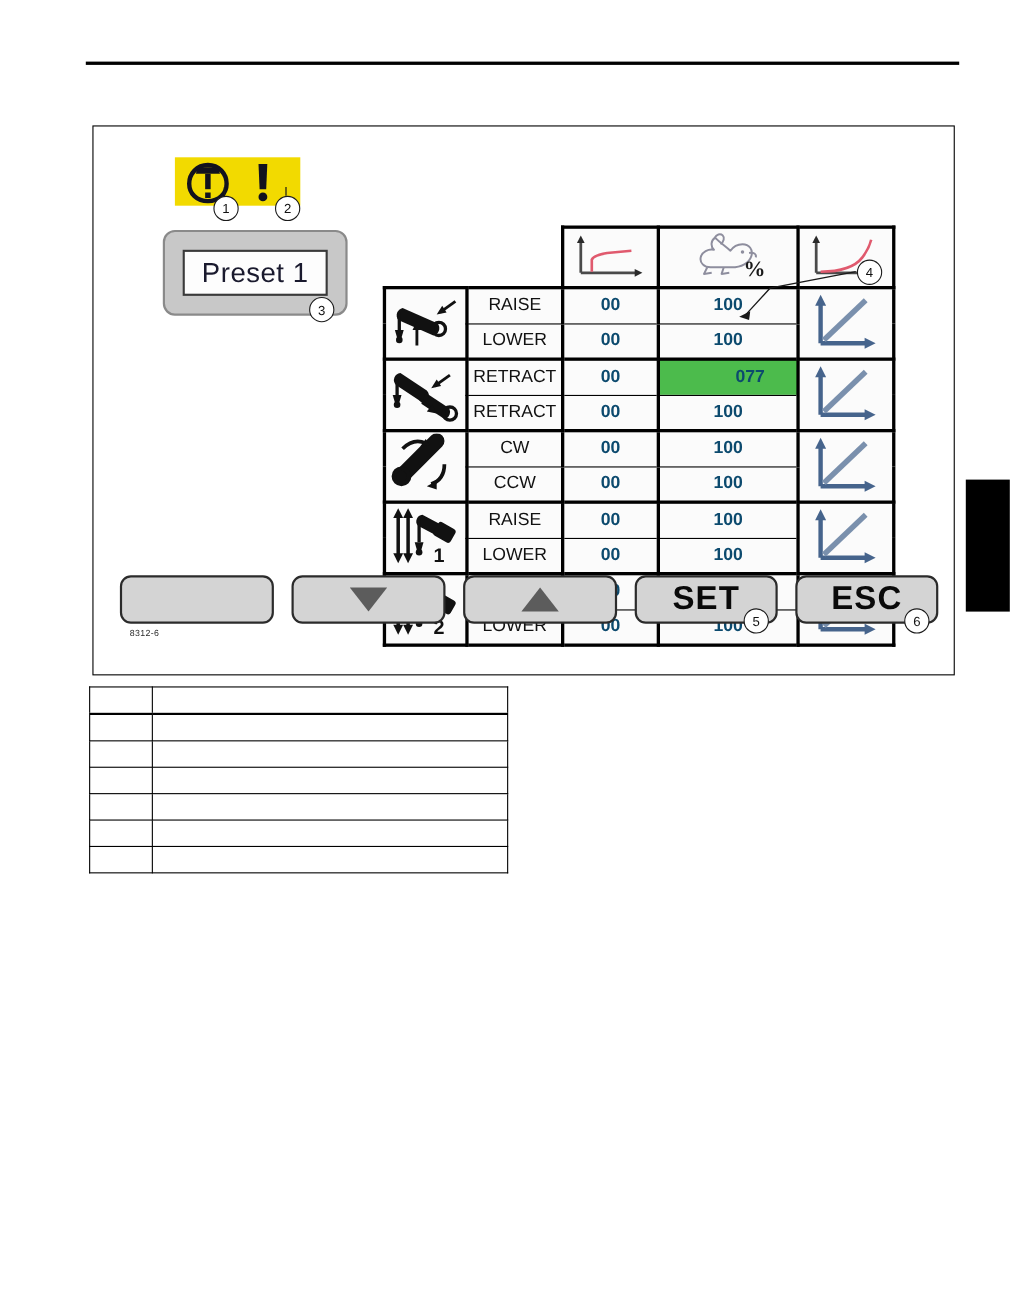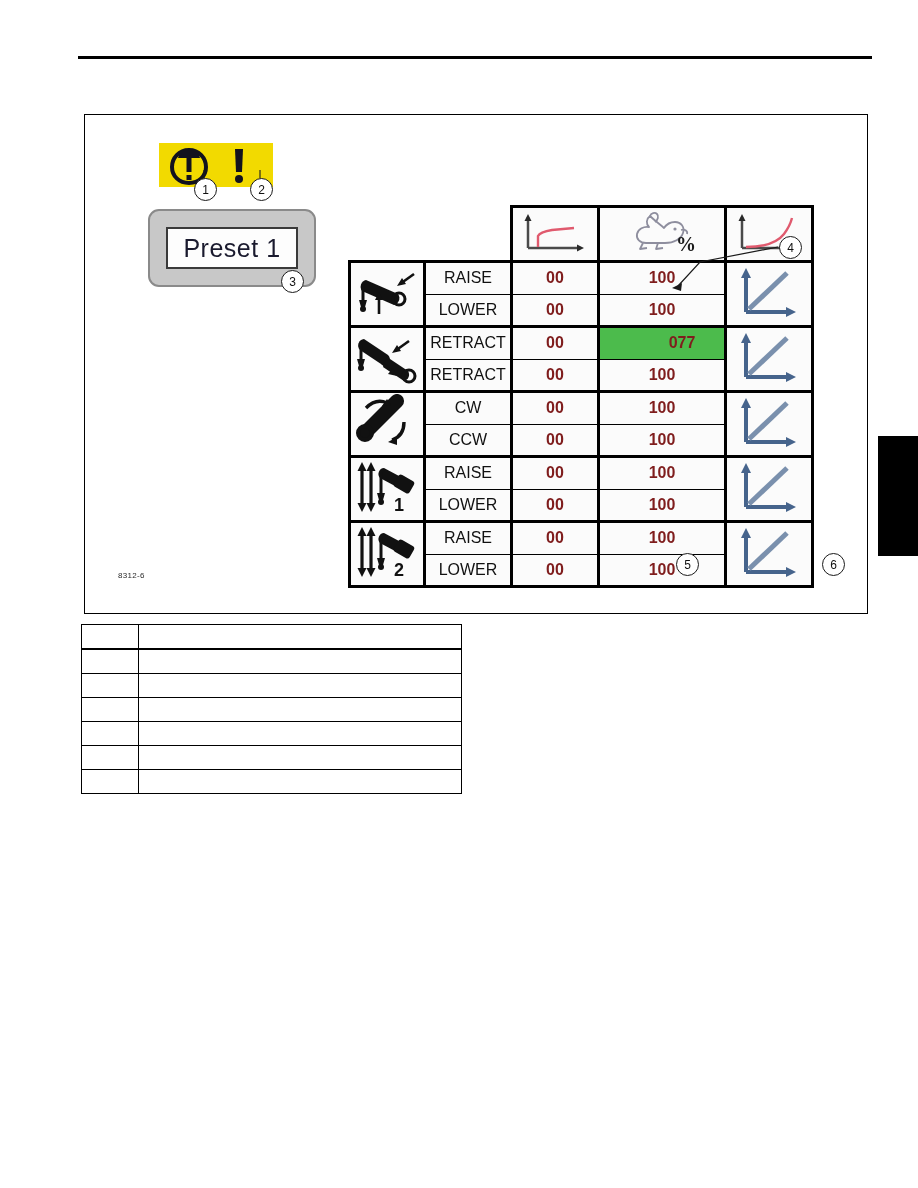--- a/index.html
+++ b/index.html
@@ -145,21 +145,21 @@
     border-left: 3px solid #000 !important;
     border-right: 3px solid #000 !important;
   }
   .val-cell {
     width: 84px;
     height: 26px;
     text-align: center;
     vertical-align: middle;
     font-size: 16px;
     font-weight: bold;
-    color: #7f1d1d;
+    color: #0c4a6e;
     border-top: 1px solid #000 !important;
     border-bottom: 1px solid #000 !important;
     border-left: 3px solid #000 !important;
     border-right: 3px solid #000 !important;
   }
   .val-cell.hl {
     background: #4cbb4c;
     padding-left: 40px;
   }
   .ramp-cell {
@@ -504,20 +504,37 @@
       </td>
     </tr>
     <tr class="grp-bot">
       <td class="label-cell">LOWER</td>
       <td class="val-cell">00</td>
       <td class="val-cell">100</td>
     </tr>
   </tbody>
     </table>
 
+  <div class="keybar">
+    <div class="key key-blank">
+      <span></span>
+    </div>
+    <div class="key key-down">
+      <div class="tri tri-down"></div>
+    </div>
+    <div class="key key-up">
+      <div class="tri tri-up"></div>
+    </div>
+    <div class="key key-set">
+      <span>SET</span>
+    </div>
+    <div class="key key-esc">
+      <span>ESC</span>
+    </div>
+  </div>
 
   <div class="fig-num" style="left:17px; top:456px;margin-left:16px;">8312-6</div>
 </div>
 
 <svg class="leader" style="left:0; top:0; width:918px; height:1188px;">
 
   <path d="M778 247 L700 262 L678 286" fill="none" stroke="#1a1a1a" stroke-width="1.2"></path>
   <path d="M672 288 L682 283 L681 291 Z" fill="#1a1a1a"></path>
 
   <path d="M204 178 L204 170" stroke="#1a1a1a" stroke-width="1.1"></path>

